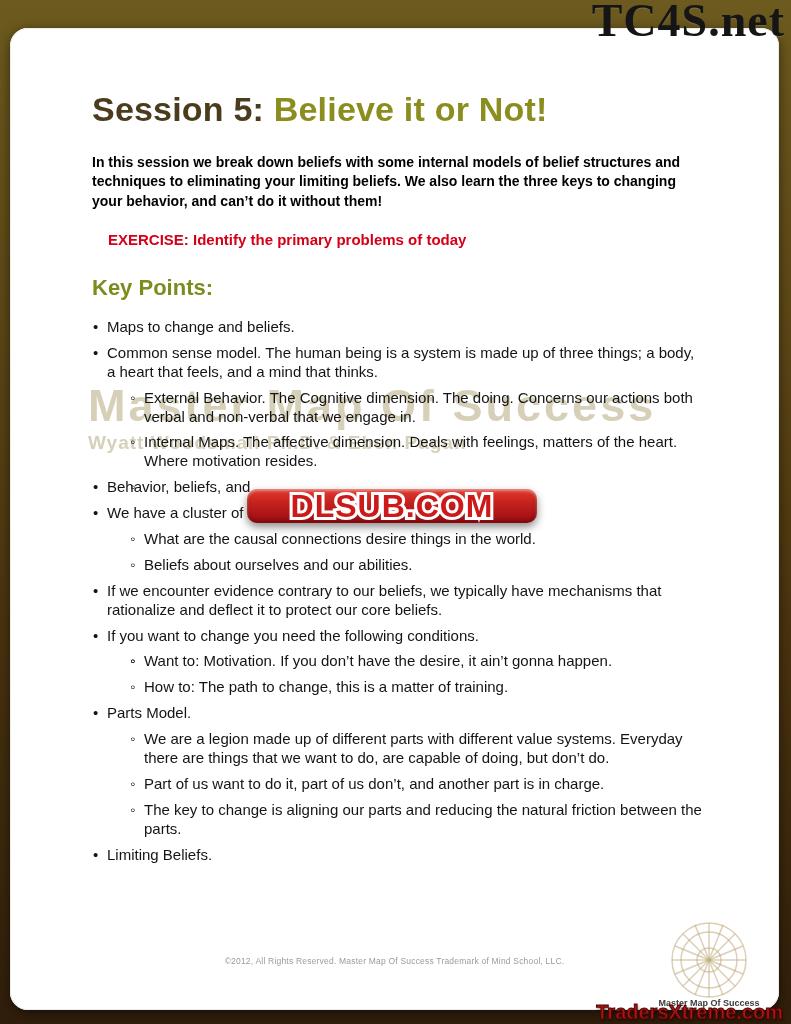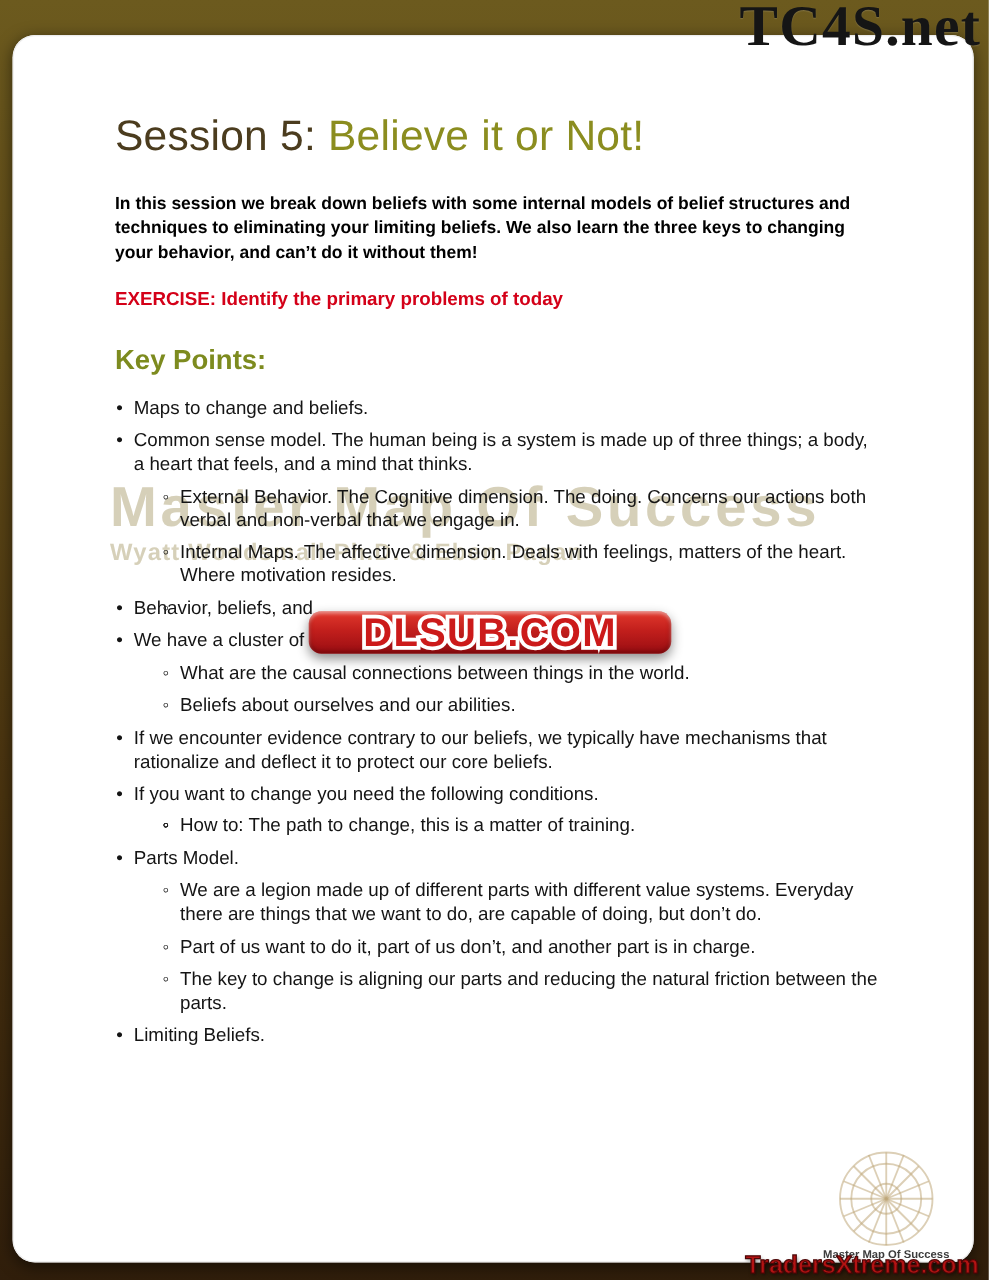--- a/index.html
+++ b/index.html
@@ -26,30 +26,30 @@
     color: rgba(204,196,168,.8); white-space: nowrap;
   }
   .wm2 {
     position: absolute; left: 78px; top: 404px; z-index: 1;
     font-size: 19px; font-weight: 800; letter-spacing: 1px;
     color: rgba(204,196,168,.8); white-space: nowrap;
   }
 
   .content { position: absolute; inset: 0; padding: 62px 68px 0 82px; z-index: 2; }
 
-  h1.doc-title { margin: 0; font-size: 34px; font-weight: 400; letter-spacing: .2px; }
+  h1.doc-title { margin: 0; font-size: 34px; font-weight: 700; letter-spacing: .2px; }
   .title-prefix { color: #4b3c1e; }
   .title-accent { color: #8b8d1f; }
 
   p.intro {
     margin: 24px 0 0; max-width: 612px;
     font-size: 14px; font-weight: 700; line-height: 1.38; color: #000;
   }
 
-  p.exercise { margin: 20px 0 0; font-size: 15px; font-weight: 700; color: #d40018; }
+  p.exercise { margin: 20px 16px 0; font-size: 15px; font-weight: 700; color: #d40018; }
 
   h2.keypoints { margin: 27px 0 0; font-size: 22px; font-weight: 800; color: #7d8b1f; }
 
   ul.kp { list-style: none; margin: 17px 0 0; padding: 0; font-size: 15px; color: #141414; }
   .kp-item { position: relative; padding-left: 15px; margin-bottom: 7px; line-height: 1.26; max-width: 614px; }
   .dot { position: absolute; left: 1px; top: 0; }
   .dot::before { content: "\2022"; }
   ul.sub { list-style: none; margin: 7px 0 0; padding: 0 0 0 23px; }
   .sub-item { position: relative; padding-left: 14px; margin-bottom: 7px; line-height: 1.26; max-width: 578px; }
   .odot { position: absolute; left: 0; top: 0; }
@@ -120,48 +120,49 @@
           <li class="sub-item"><span class="odot"></span><span>External Behavior. The Cognitive dimension. The doing. Concerns our actions both verbal and non-verbal that we engage in.</span></li>
           <li class="sub-item"><span class="odot"></span><span>Internal Maps. The affective dimension. Deals with feelings, matters of the heart. Where motivation resides.</span></li>
           <li class="sub-item"><span class="odot"></span></li>
         </ul>
       </li>
 
       <li class="kp-item"><span class="dot"></span><span>Behavior, beliefs, and</span></li>
 
       <li class="kp-item"><span class="dot"></span><span>We have a cluster of beliefs:</span>
         <ul class="sub">
-          <li class="sub-item"><span class="odot"></span><span>What are the causal connections between things in the world.</span></li>
+          <li class="sub-item"><span class="odot"></span><span>What are the causal connections desire things in the world.</span></li>
           <li class="sub-item"><span class="odot"></span><span>Beliefs about ourselves and our abilities.</span></li>
         </ul>
       </li>
 
       <li class="kp-item"><span class="dot"></span><span>If we encounter evidence contrary to our beliefs, we typically have mechanisms that rationalize and deflect it to protect our core beliefs.</span></li>
 
       <li class="kp-item"><span class="dot"></span><span>If you want to change you need the following conditions.</span>
         <ul class="sub">
           <li class="sub-item"><span class="odot"></span></li>
-          <li class="sub-item"><span class="odot"></span></li>
+          <li class="sub-item"><span class="odot"></span><span>Want to: Motivation. If you don’t have the desire, it ain’t gonna happen.</span></li>
           <li class="sub-item"><span class="odot"></span><span>How to: The path to change, this is a matter of training.</span></li>
         </ul>
       </li>
 
       <li class="kp-item"><span class="dot"></span><span>Parts Model.</span>
         <ul class="sub">
           <li class="sub-item"><span class="odot"></span><span>We are a legion made up of different parts with different value systems. Everyday there are things that we want to do, are capable of doing, but don’t do.</span></li>
           <li class="sub-item"><span class="odot"></span><span>Part of us want to do it, part of us don’t, and another part is in charge.</span></li>
           <li class="sub-item"><span class="odot"></span><span>The key to change is aligning our parts and reducing the natural friction between the parts.</span></li>
         </ul>
       </li>
 
       <li class="kp-item"><span class="dot"></span><span>Limiting Beliefs.</span></li>
     </ul>
 
   </div>
 
+  <div class="footer">©2012, All Rights Reserved. Master Map Of Success Trademark of Mind School, LLC.</div>
 </div>
 
 <div class="tc4s">TC4S.net</div>
 
 <div class="badge">
   <svg width="270" height="44" viewBox="0 0 270 44">
     <text x="135" y="33" text-anchor="middle">DLSUB.COM</text>
   </svg>
 </div>
 

